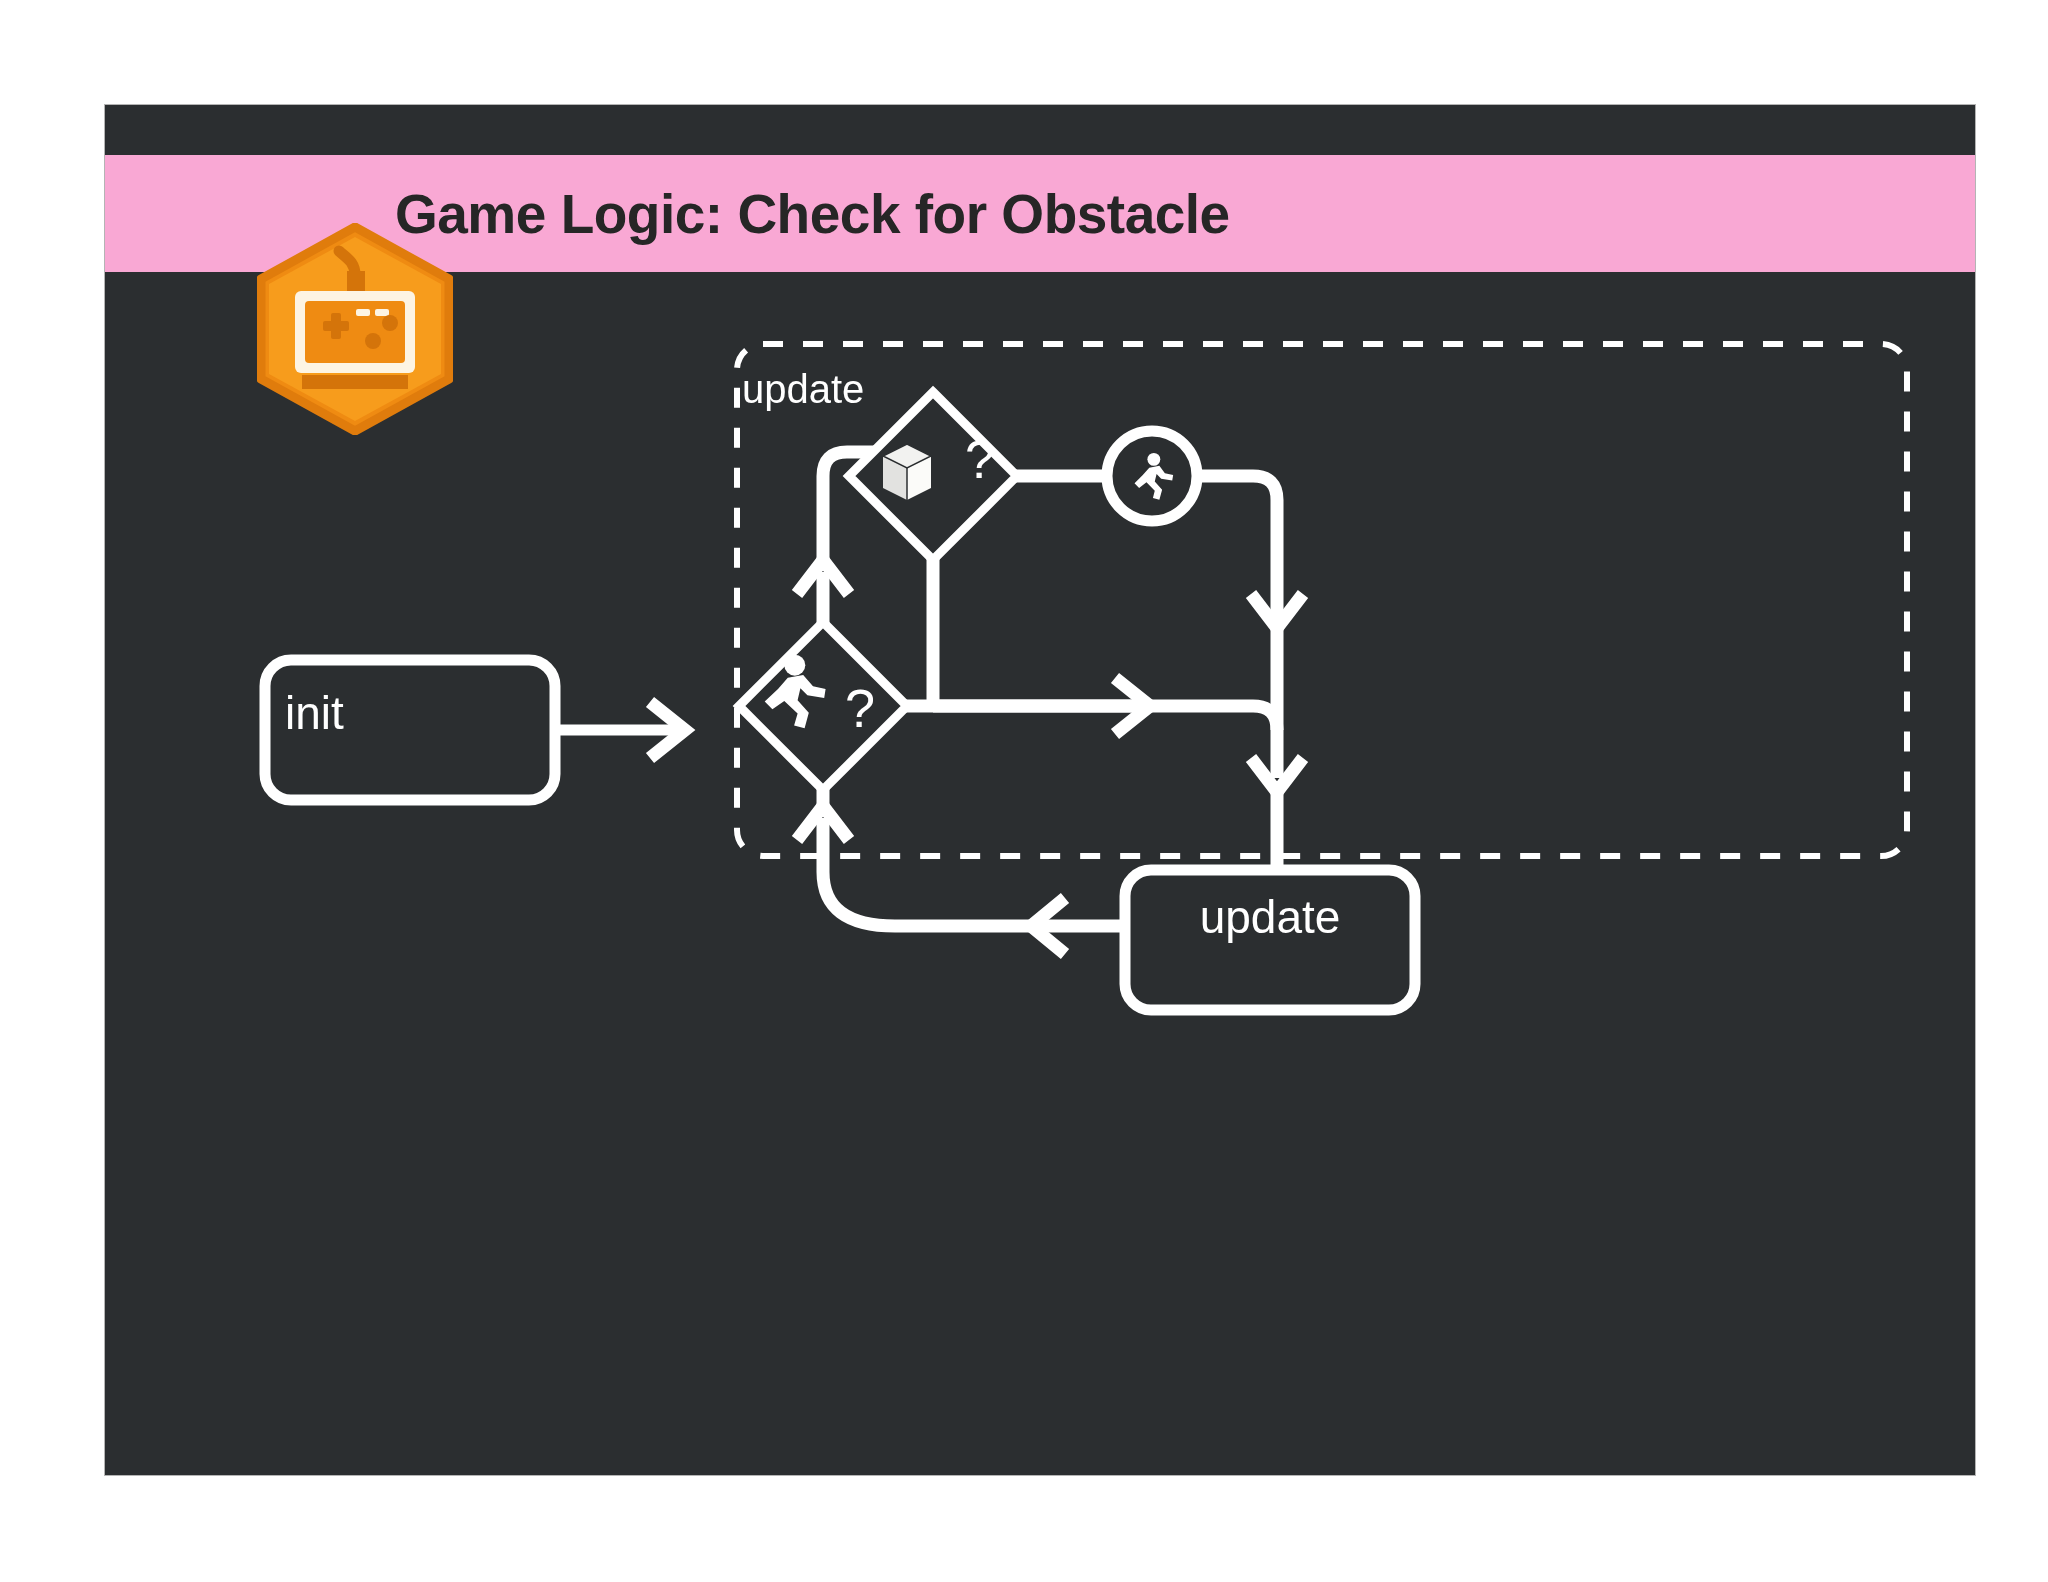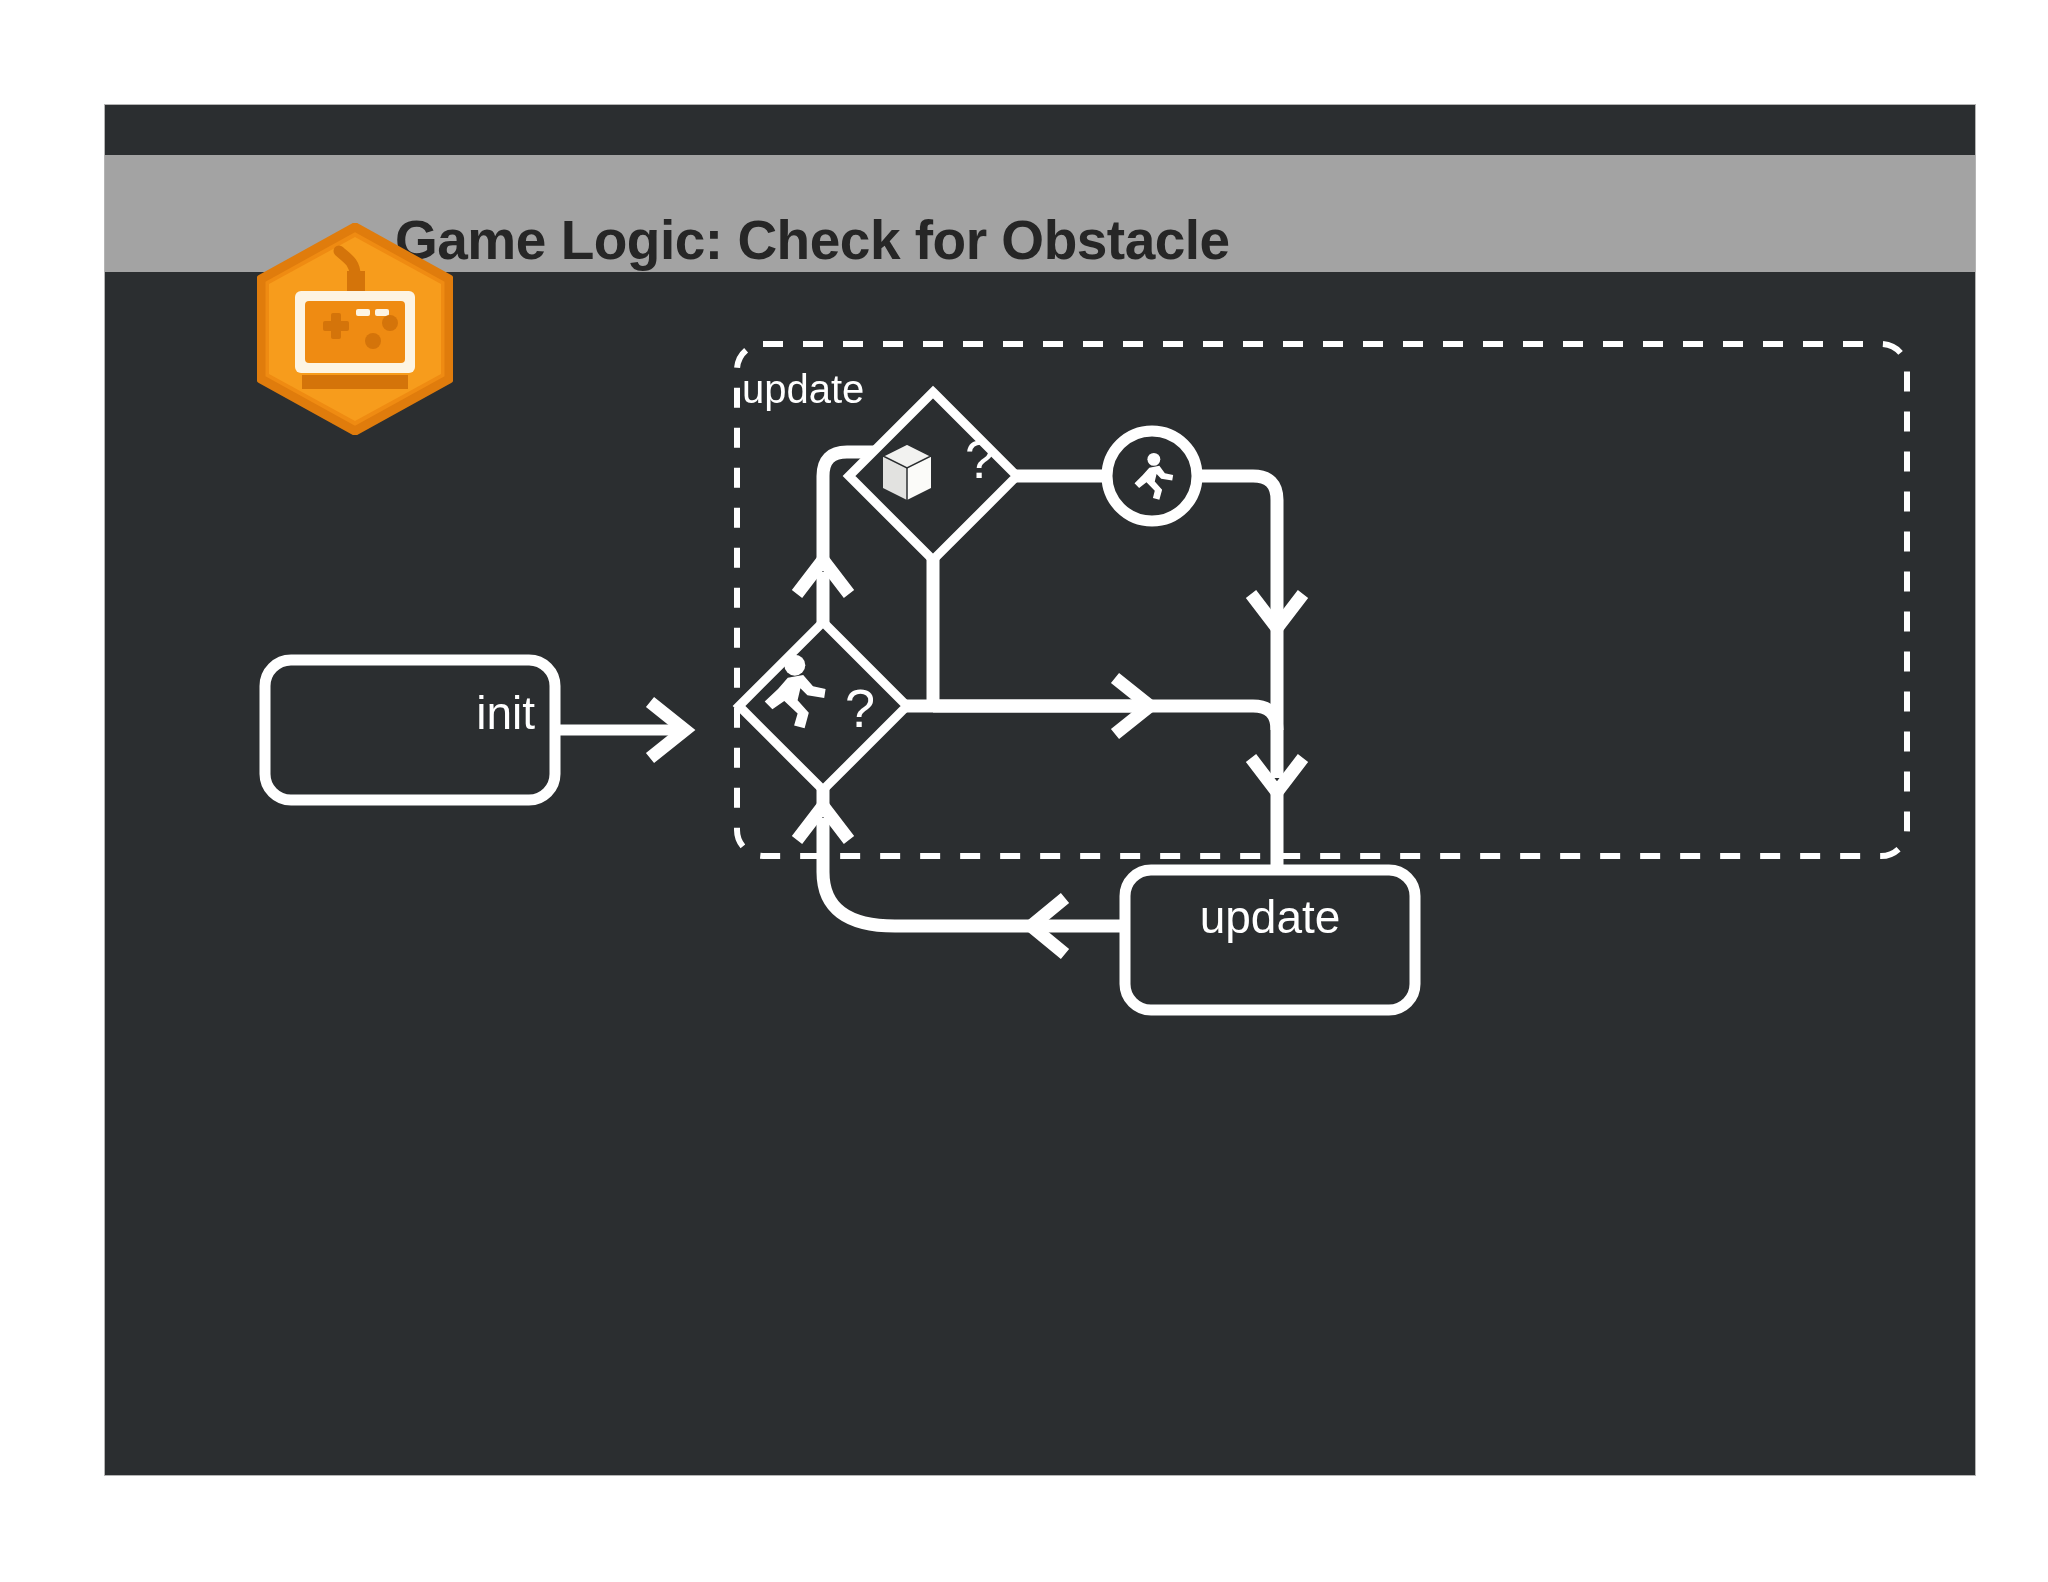--- a/index.html
+++ b/index.html
@@ -41,23 +41,23 @@
     background: #2b2e30;
   }
 
   
   #title-band {
     position: absolute;
     left: 0;
     top: 50px;
     width: 100%;
     height: 117px;
-    background: #a3a3a3;
+    background: #f9a8d4;
     display: flex;
-    align-items: flex-end;
+    align-items: center;
   }
 
   #title-text {
     margin-left: 290px;
     font-size: 55px;
     font-weight: bold;
     color: #262626;
     letter-spacing: -0.5px;
     white-space: nowrap;
   }
@@ -96,21 +96,21 @@
     font-size: 46px;
     font-family: "Liberation Sans", sans-serif;
     white-space: nowrap;
     pointer-events: none;
   }
 
   #label-init {
     left: 180px;
     top: 414px;
     width: 250px;
-    text-align: right;
+    text-align: left;
   }
 
   #label-render {
     left: 1040px;
     top: 618px;
     width: 250px;
     text-align: center;
   }
 
   #label-update {

